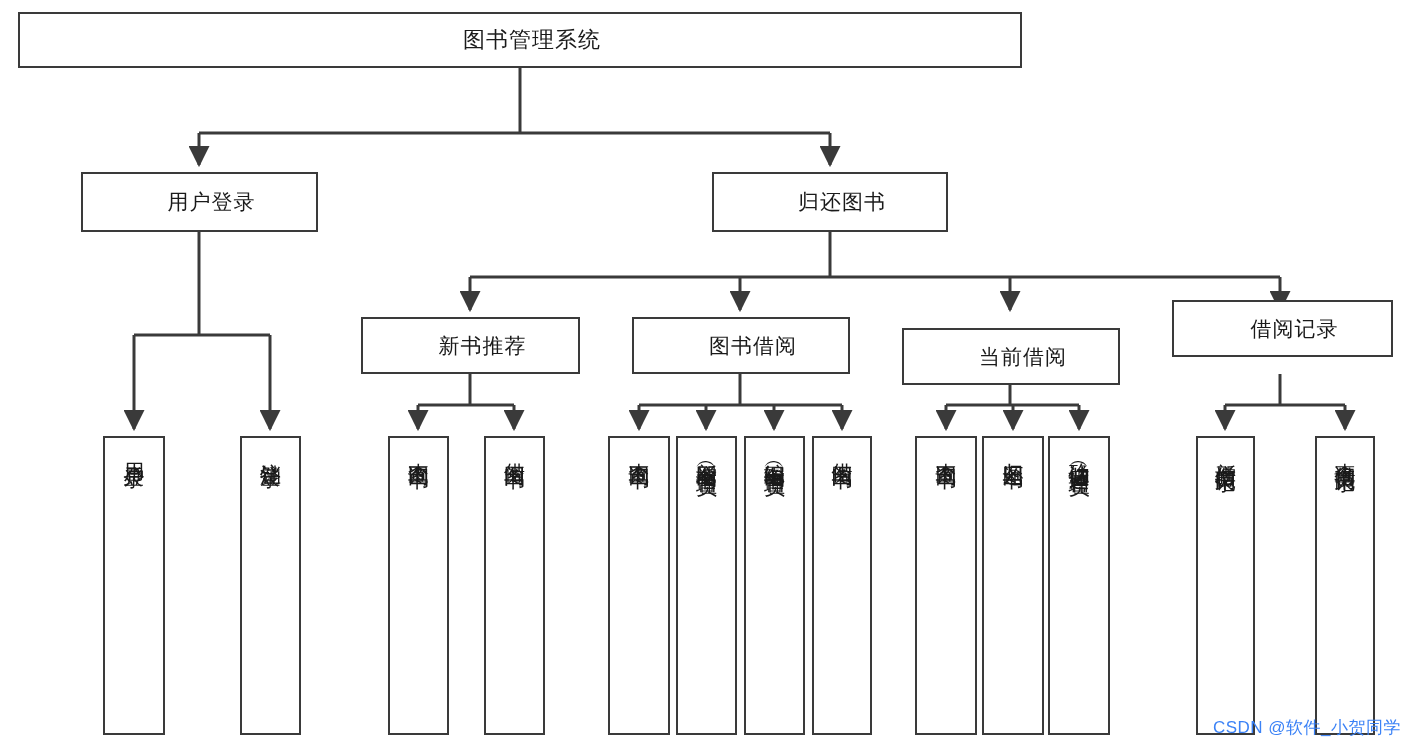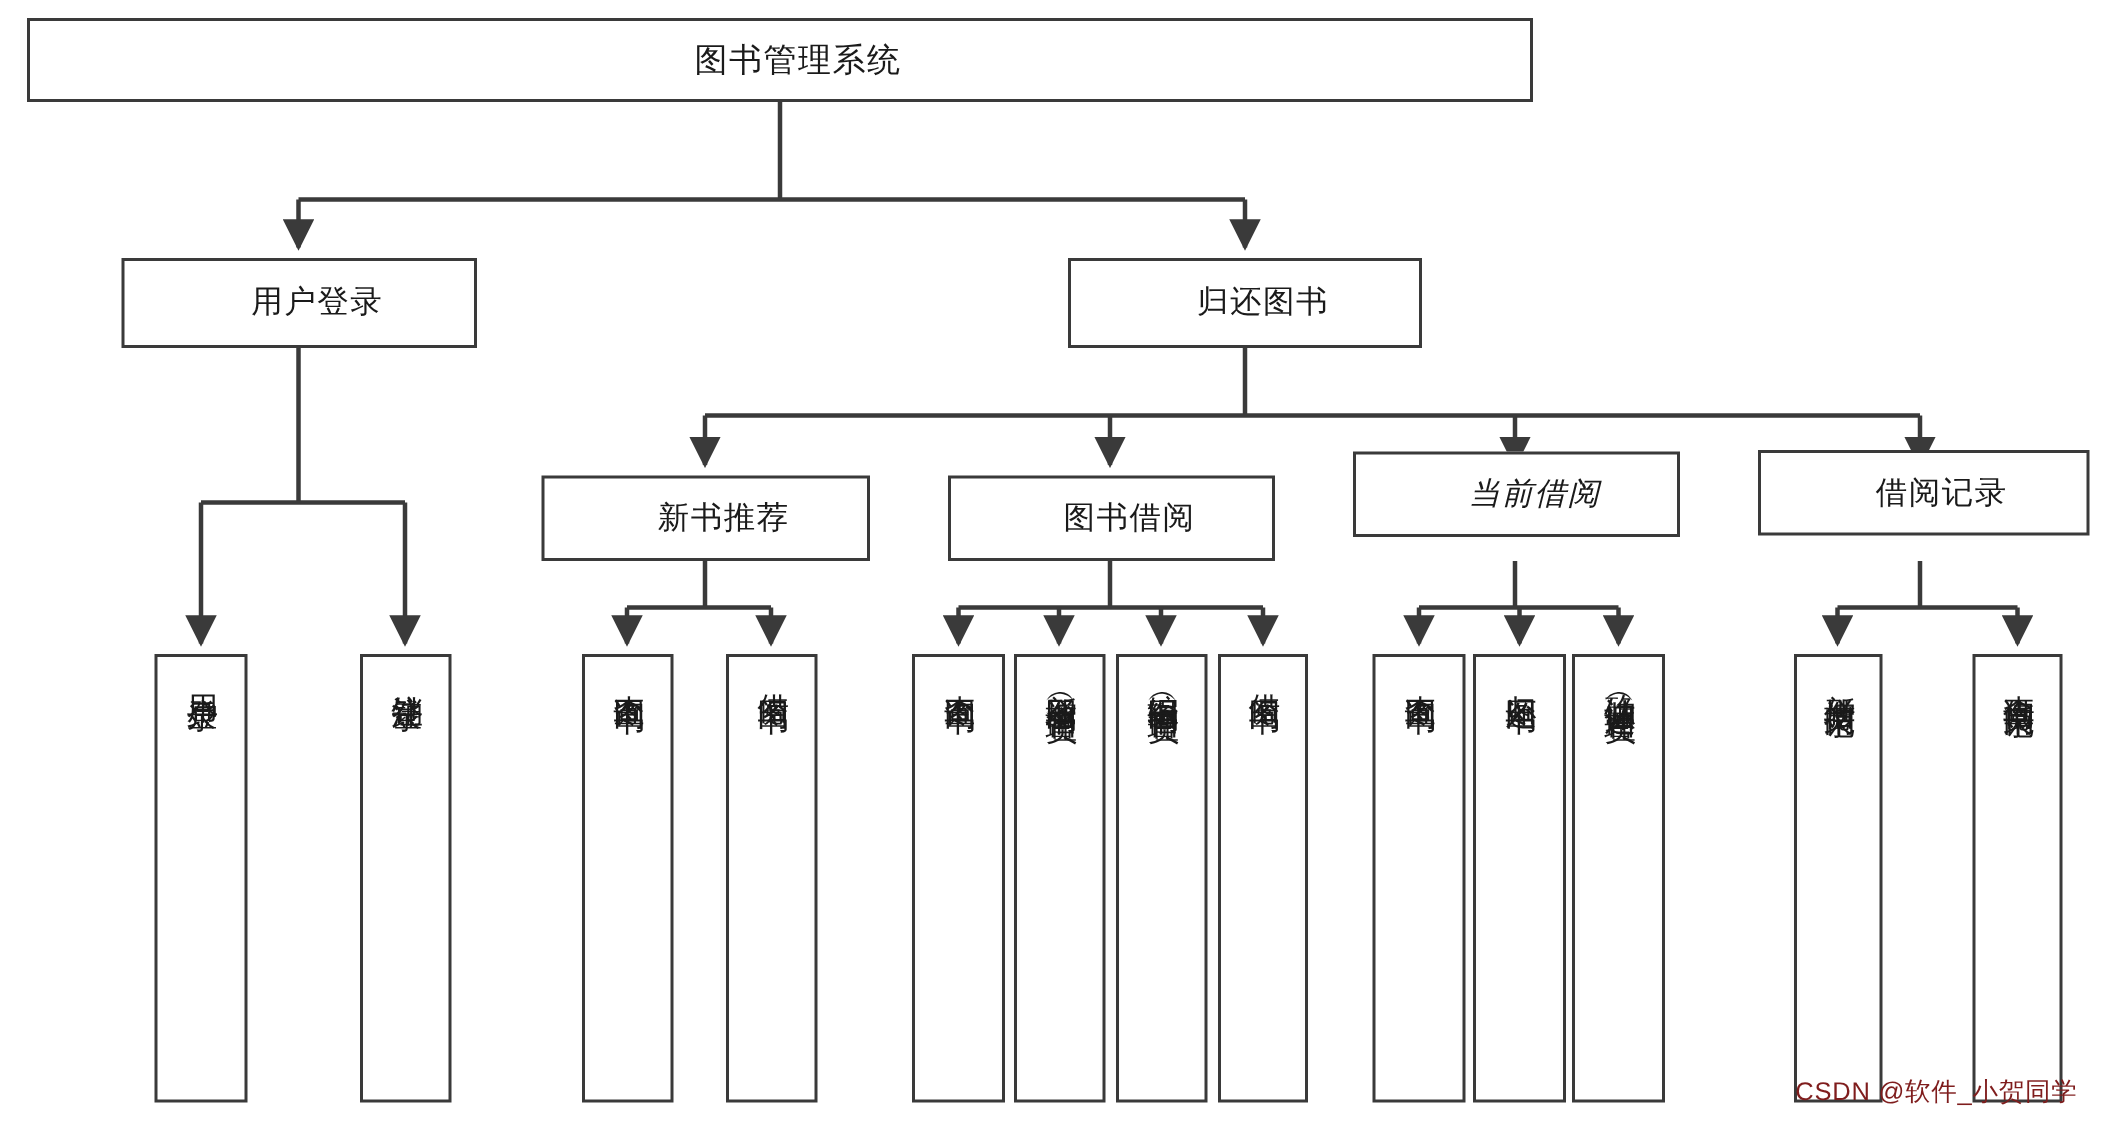--- a/index.html
+++ b/index.html
@@ -53,24 +53,24 @@
     writing-mode: vertical-rl;
     text-orientation: upright;
     font-size: 21px;
     line-height: 1.15;
     letter-spacing: 2px;
     white-space: nowrap;
     color: #1a1a1a;
   }
   .watermark {
     position: absolute;
-    right: 20px;
+    right: 4px;
     bottom: 8px;
     font-size: 17px;
-    color: #7f1d1d;
+    color: #3b82f6;
     letter-spacing: 0.5px;
     white-space: nowrap;
   }
 </style>
 </head>
 <body>
 
 <div id="canvas">
 
   <svg class="wires" viewBox="0 0 1405 747" xmlns="http://www.w3.org/2000/svg">
@@ -133,21 +133,21 @@
   <div class="node h" style="left:712px; top:172px; width:236px; height:60px;">
     <span>归还图书</span>
   </div>
 
   <div class="node h" style="left:361px; top:317px; width:219px; height:57px;">
     <span>新书推荐</span>
   </div>
   <div class="node h" style="left:632px; top:317px; width:218px; height:57px;">
     <span>图书借阅</span>
   </div>
-  <div class="node h" style="left:902px; top:301px; width:218px; height:57px;font-style:italic;">
+  <div class="node h" style="left:902px; top:328px; width:218px; height:57px;">
     <span>当前借阅</span>
   </div>
   <div class="node h" style="left:1172px; top:300px; width:221px; height:57px;">
     <span>借阅记录</span>
   </div>
 
   <div class="node v" style="left:103px; top:436px; width:62px; height:299px;">
     <span class="vtext">用户登录</span>
   </div>
   <div class="node v" style="left:240px; top:436px; width:61px; height:299px;">

